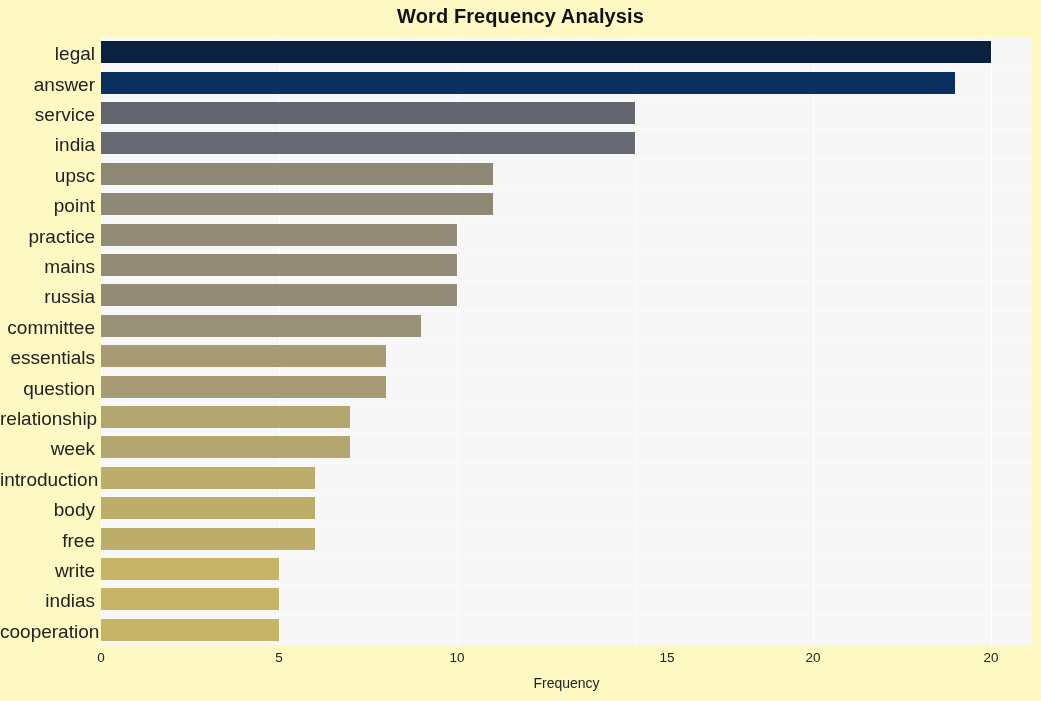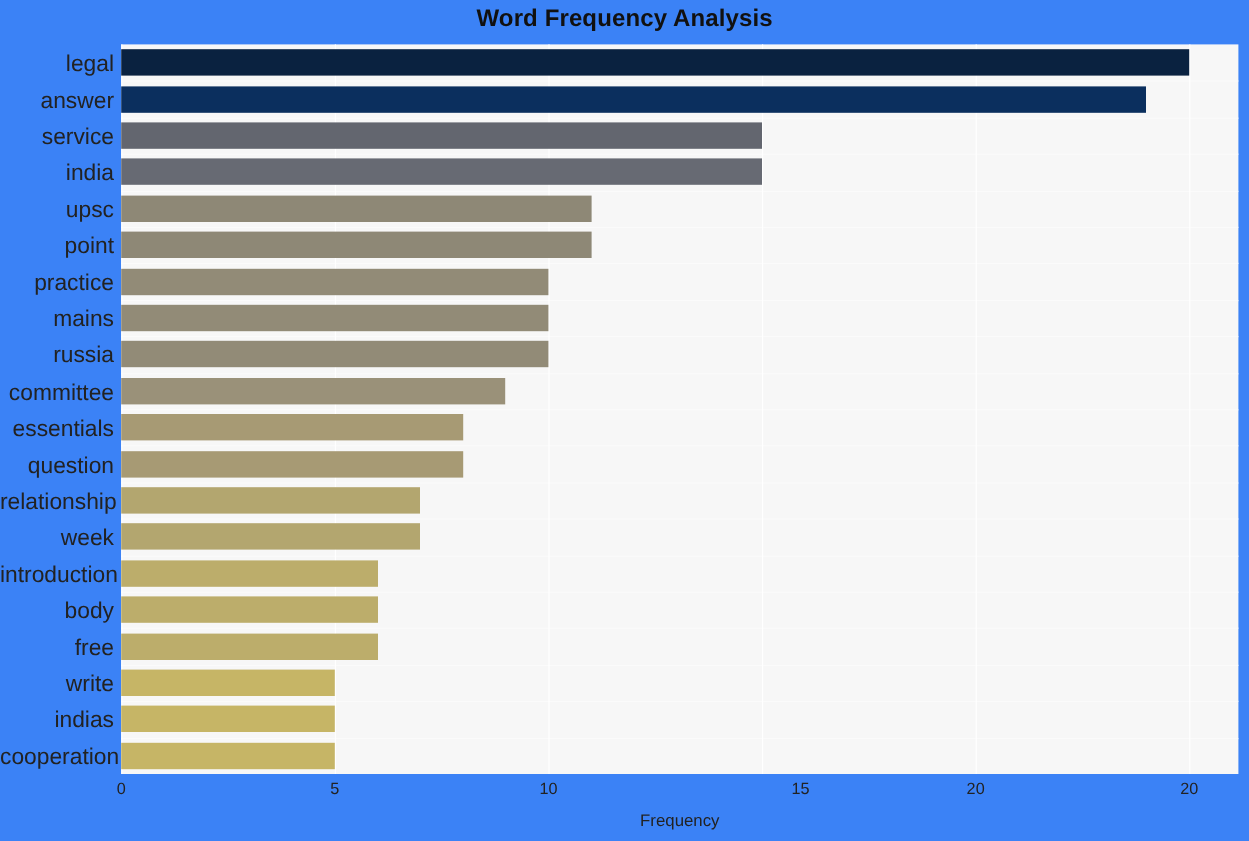--- a/index.html
+++ b/index.html
@@ -12,21 +12,21 @@
     height: 701px;
     font-family: "Liberation Sans", sans-serif;
     overflow: hidden;
     position: relative;
   }
 
   #chart-root {
     position: relative;
     width: 1041px;
     height: 701px;
-    background: #3b82f6;
+    background: #fef9c3;
   }
 
   
   #chart-title {
     position: absolute;
     left: 0;
     top: 5px;
     width: 1041px;
     text-align: center;
     font-size: 20px;

